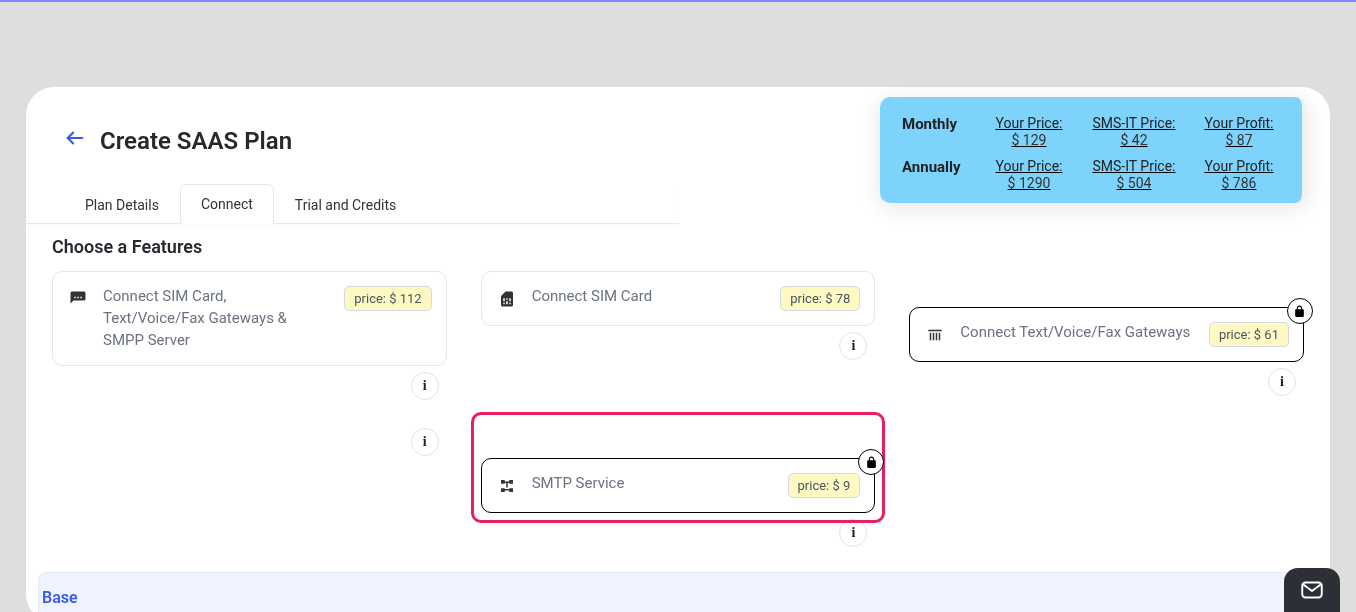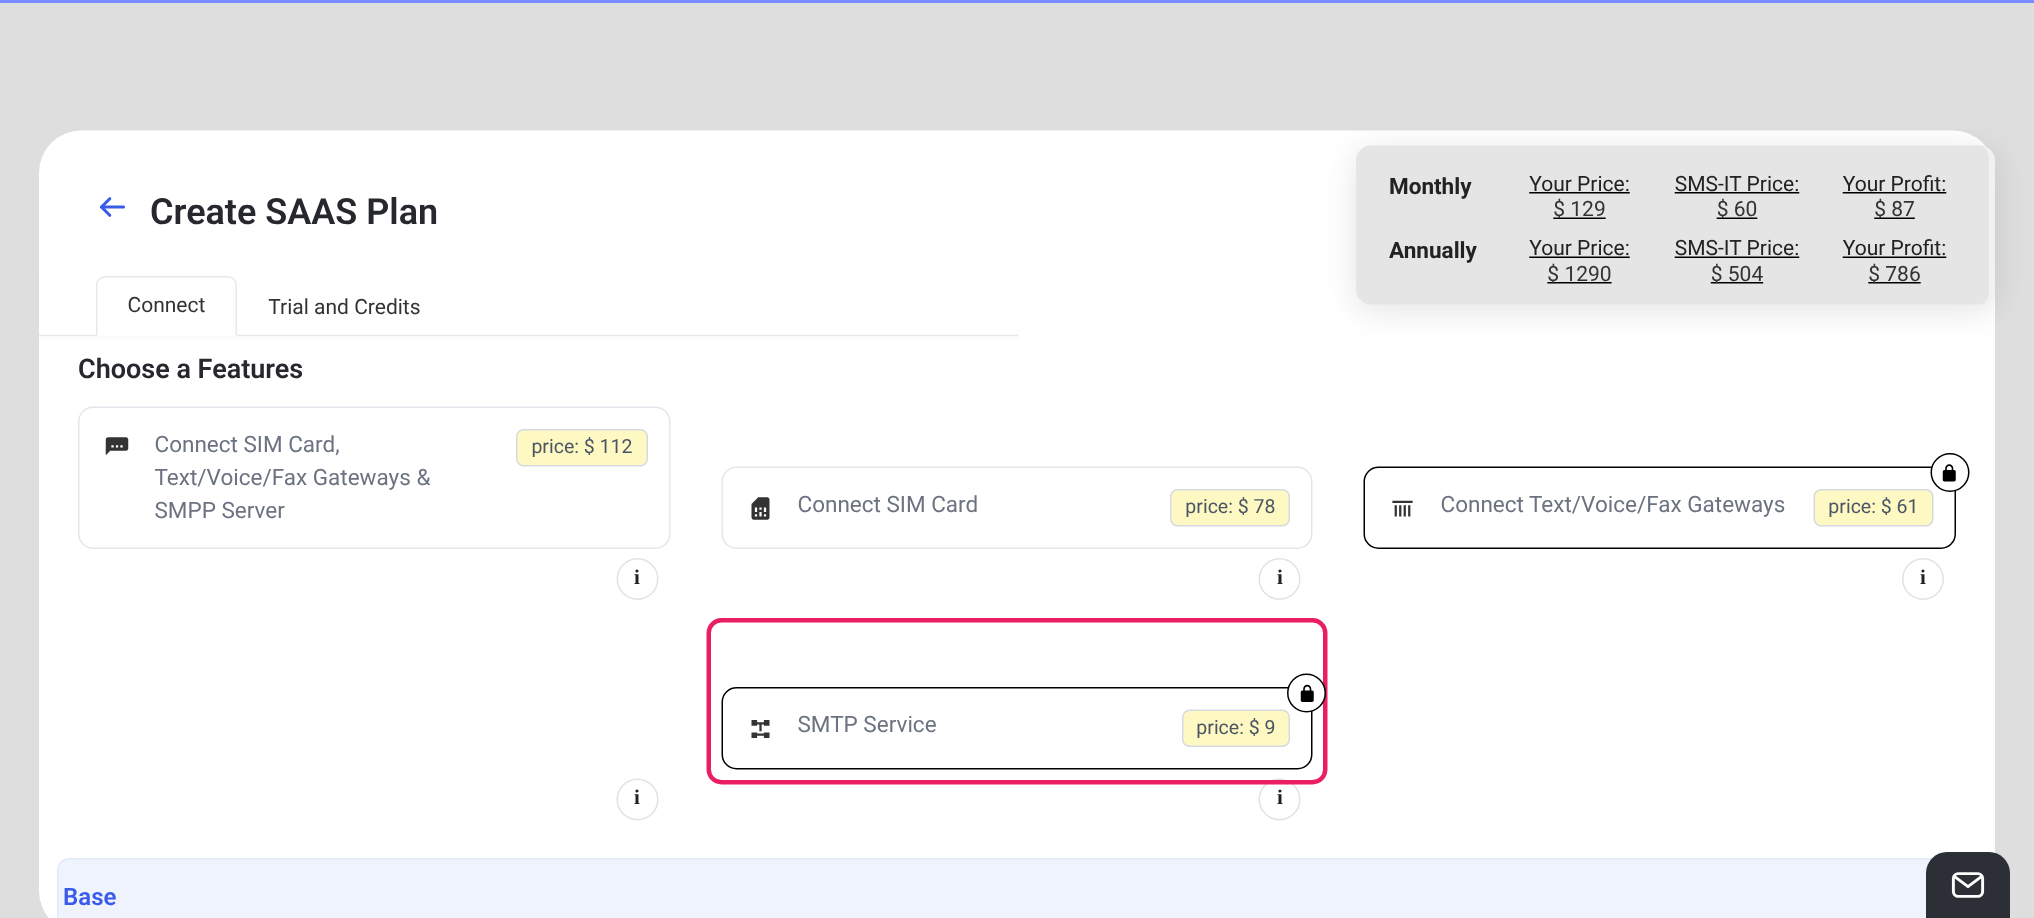--- a/index.html
+++ b/index.html
@@ -78,21 +78,20 @@
     display: grid;
     grid-template-columns: repeat(3, 1fr);
     column-gap: 34px;
     row-gap: 22px;
     padding: 0 26px;
   }
   .gateway-cell {
     position: relative;
     display: flex;
     flex-direction: column;
-    justify-content: flex-end;
   }
   .gateway-card {
     border: 1px solid #e4e6eb;
     border-radius: 10px;
     padding: 14px 14px;
     display: flex;
     align-items: flex-start;
     gap: 14px;
     background: #fff;
     cursor: pointer;
@@ -187,22 +186,22 @@
     font-weight: 600;
     font-size: 16px;
   }
   .accordion-chevron {
     color: #3a5be8;
   }
   
   .summary-card {
     position: absolute;
     top: 10px;
-    right: 0;
-    background: #e5e5e5;
+    right: 24px;
+    background: #7dd3fc;
     border-radius: 10px;
     box-shadow: 0 4px 22px rgba(0,0,0,0.11);
     padding: 18px 18px 12px 22px;
     z-index: 20;
     border-right: 4px solid #f0f1f3;
   }
   .summary-row {
     display: grid;
     grid-template-columns: 72px 90px 100px 90px;
     column-gap: 10px;
@@ -258,21 +257,21 @@
 
     <div class="summary-card">
       <div class="summary-row">
         <div class="summary-period">Monthly</div>
         <div class="summary-stack">
           <span class="summary-label">Your Price:</span>
           <span class="summary-value">$ 129</span>
         </div>
         <div class="summary-stack">
           <span class="summary-label">SMS-IT Price:</span>
-          <span class="summary-value">$ 60</span>
+          <span class="summary-value">$ 42</span>
         </div>
         <div class="summary-stack">
           <span class="summary-label">Your Profit:</span>
           <span class="summary-value">$ 87</span>
         </div>
       </div>
       <div class="summary-row">
         <div class="summary-period">Annually</div>
         <div class="summary-stack">
           <span class="summary-label">Your Price:</span>
@@ -293,20 +292,21 @@
       <span class="back-arrow">
         <svg width="22" height="22" viewBox="0 0 24 24" fill="none" stroke="currentColor" stroke-width="2.3" stroke-linecap="round" stroke-linejoin="round">
             <line x1="20" y1="12" x2="4" y2="12"></line>
             <polyline points="10 18 4 12 10 6"></polyline>
           </svg>
       </span>
       <h1 class="page-title">Create SAAS Plan</h1>
     </div>
 
     <div class="tabs-row">
+      <div class="tab">Plan Details</div>
       <div class="tab active">Connect</div>
       <div class="tab">Trial and Credits</div>
     </div>
 
     <div class="section-title">Choose a Features</div>
 
     <div class="gateway-grid">
 
       <div class="gateway-cell">
         <div class="gateway-card">

